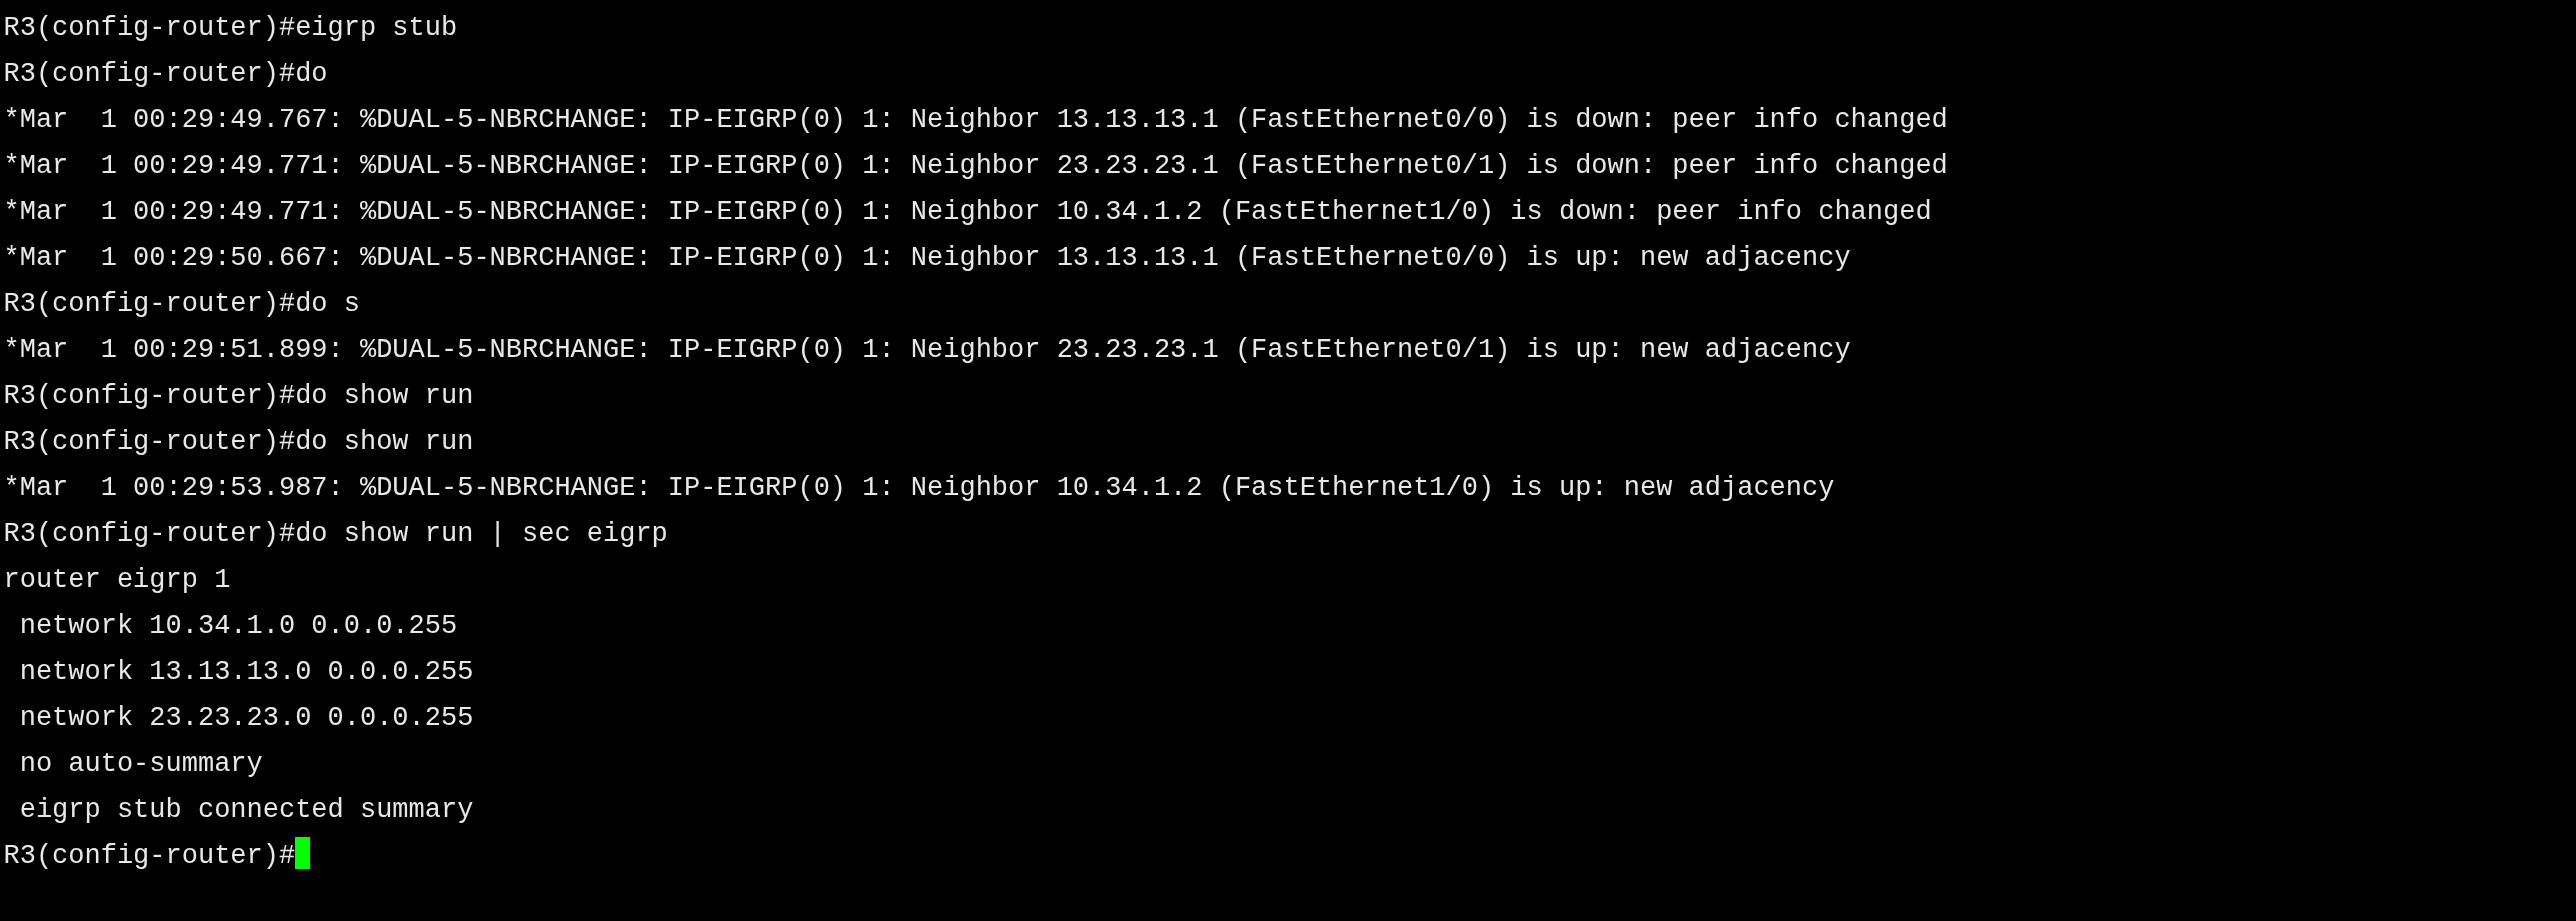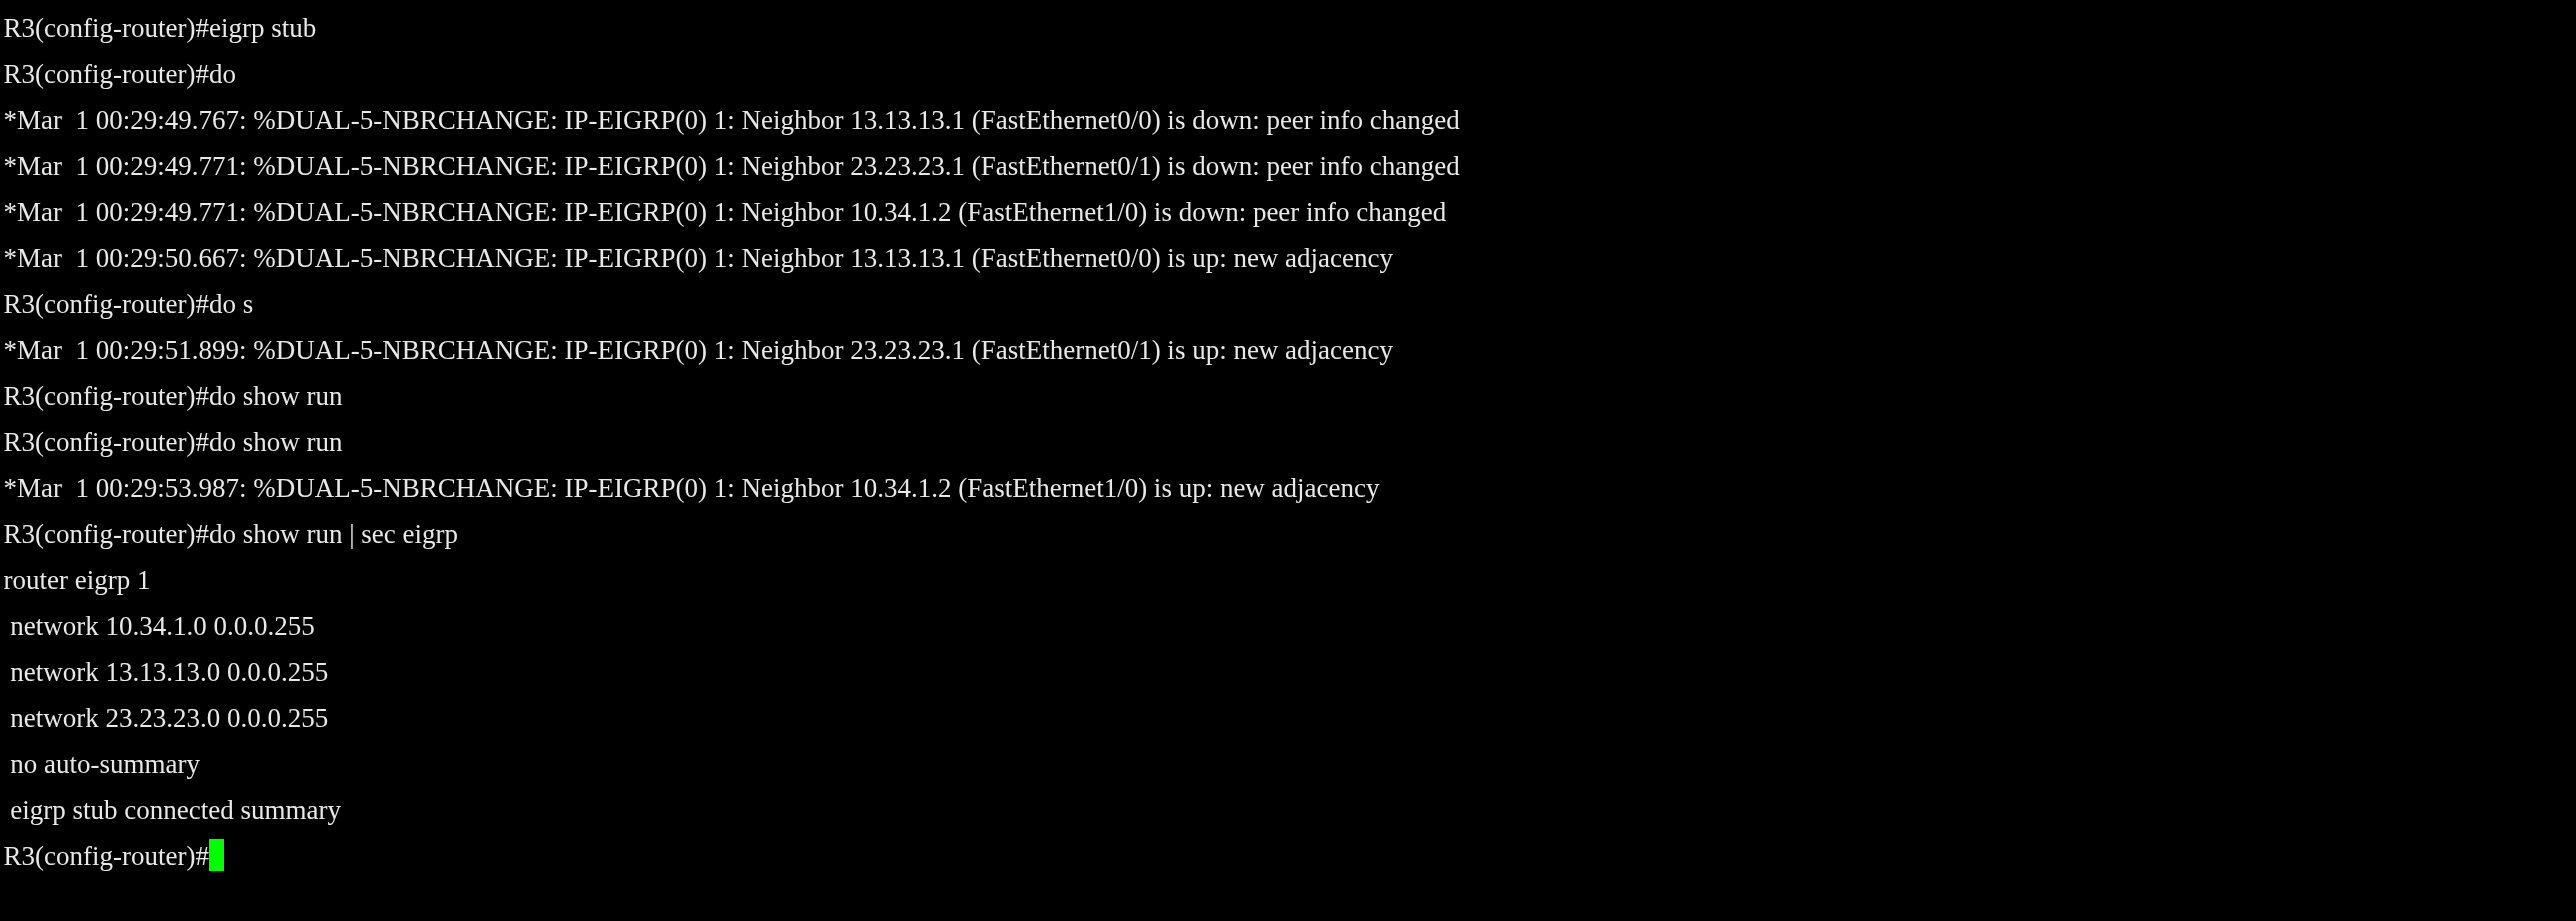--- a/index.html
+++ b/index.html
@@ -25,21 +25,21 @@
     font-size: 27px;
     line-height: 46px;
     letter-spacing: 0px;
     white-space: pre;
     -webkit-font-smoothing: antialiased;
   }
   .line {
     white-space: pre;
     height: 46px;
     display: block;
-    font-family: Liberation Serif, serif;
+    font-family: Liberation Mono, monospace;
   }
   .line-inner {
     display: inline;
     white-space: pre;
   }
   .cursor {
     display: inline-block;
     width: 15px;
     height: 32px;
     background: #00ff00;

